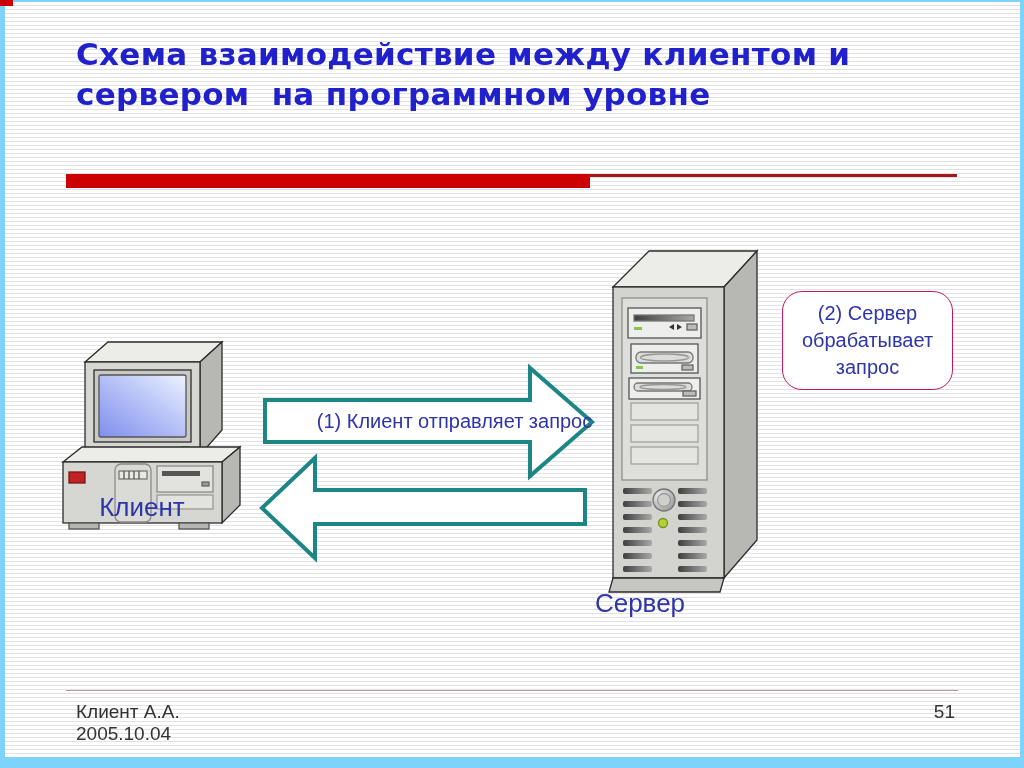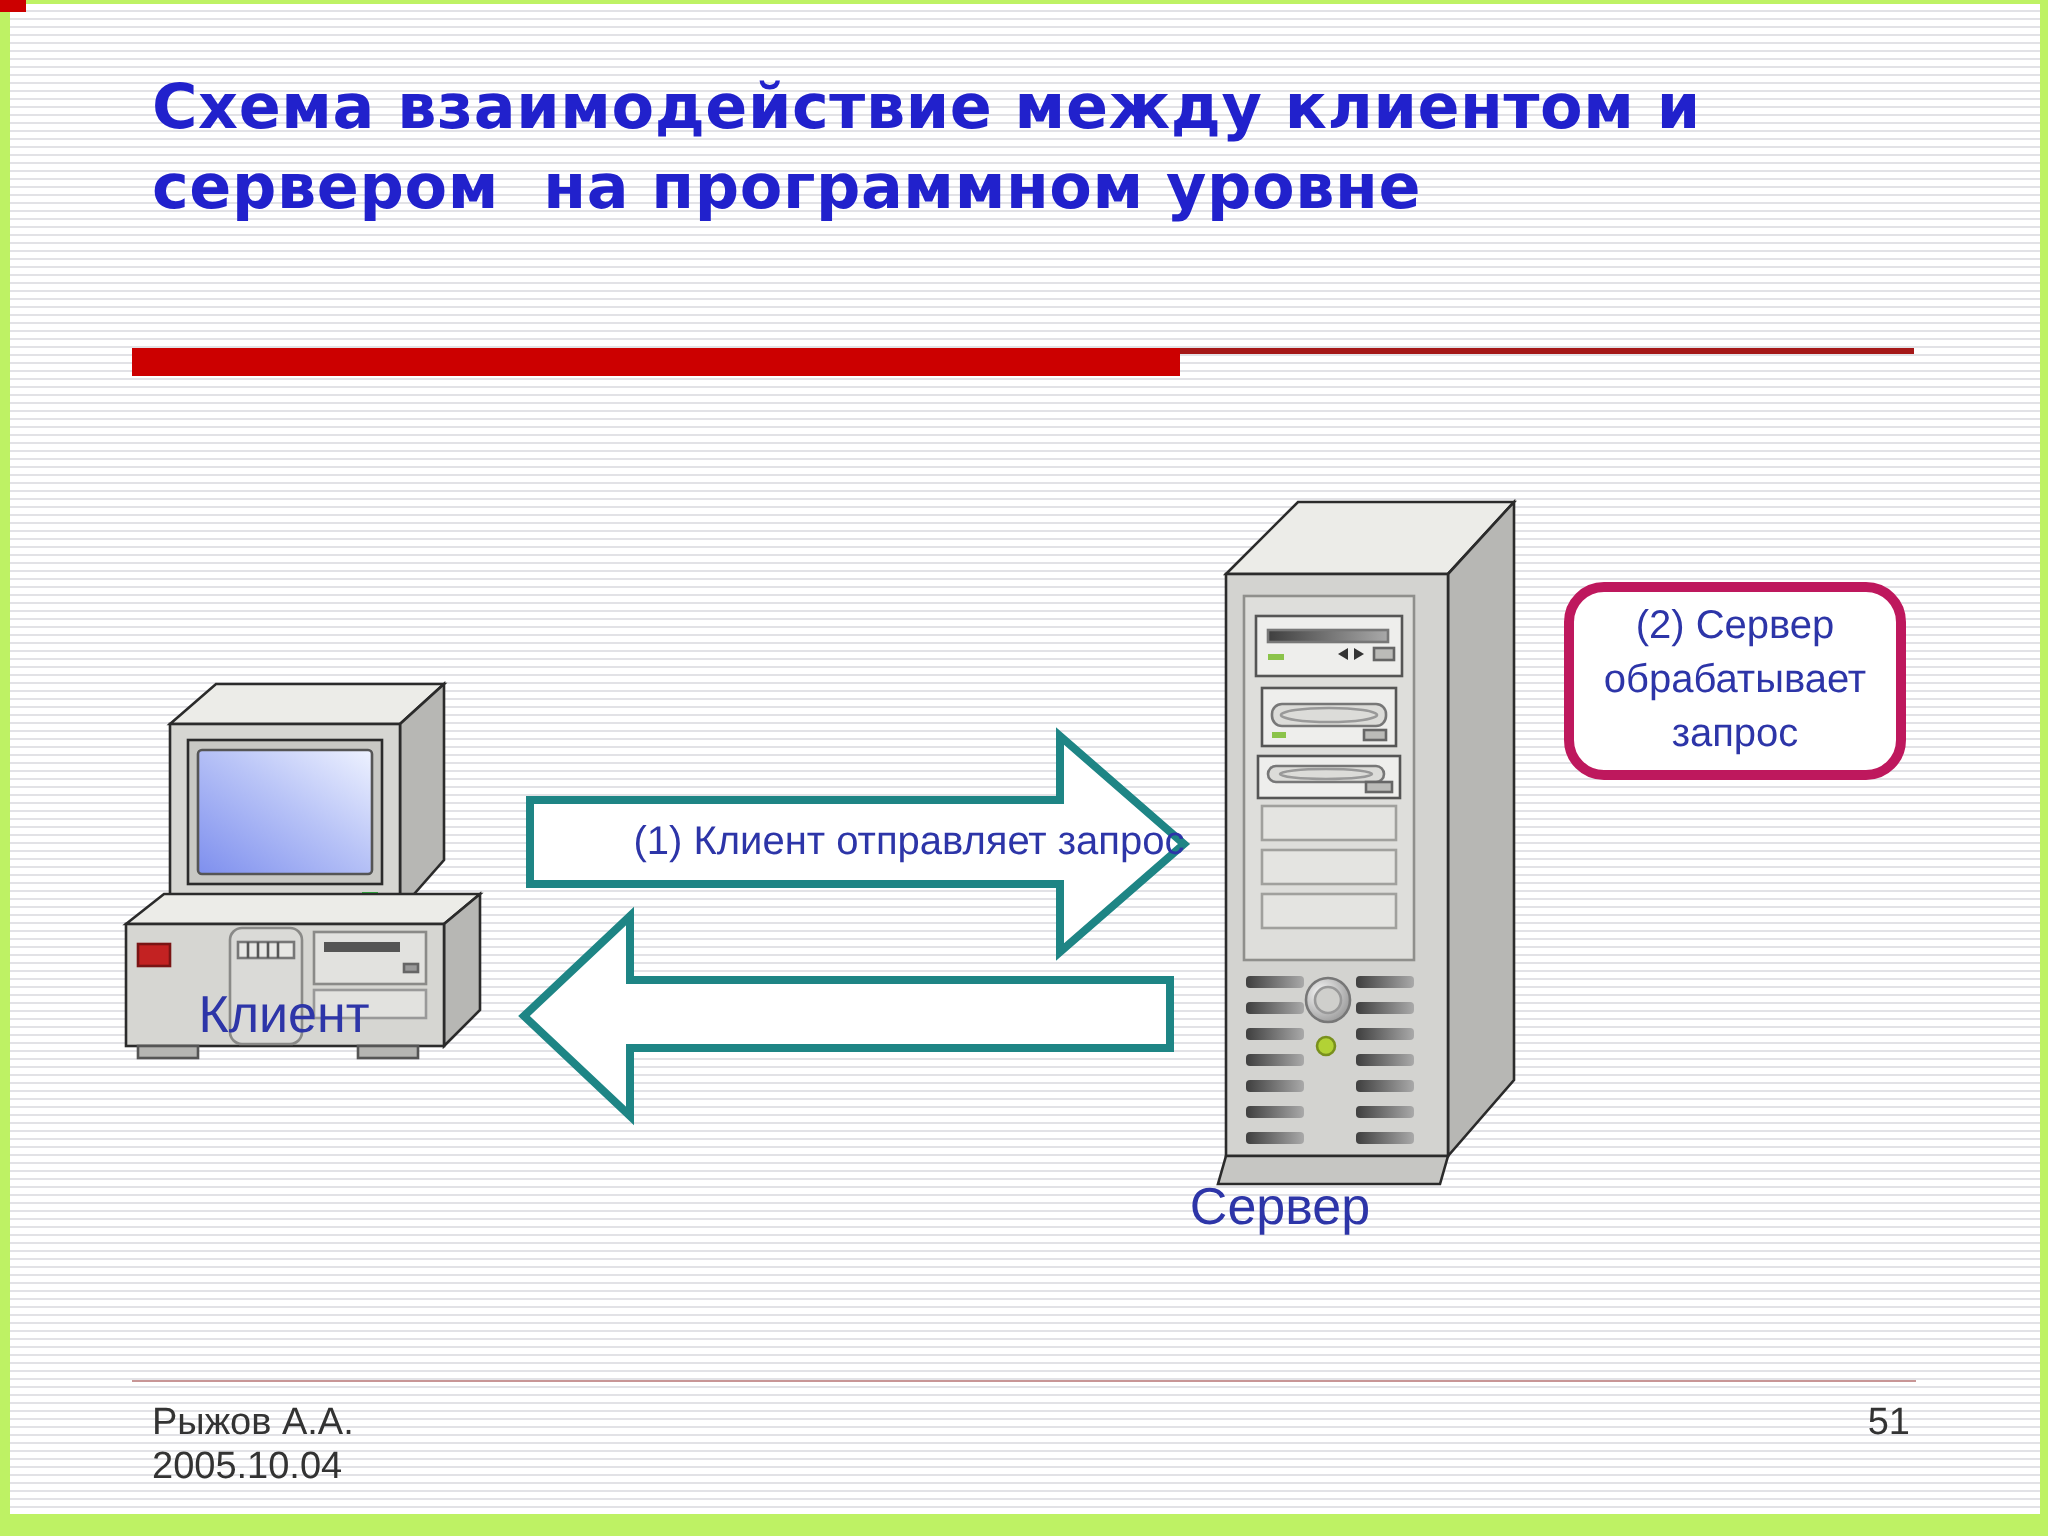--- a/index.html
+++ b/index.html
@@ -1,36 +1,36 @@
 <!DOCTYPE html>
 <html><head>
 <meta charset="utf-8">
 <style>
   html,body{margin:0;padding:0;background:#000;}
-  .stage{position:relative;width:1024px;height:768px;background:#bef264;overflow:hidden;
+  .stage{position:relative;width:1024px;height:768px;background:#7dd3fc;overflow:hidden;
          font-family:"Liberation Sans", sans-serif;}
   .slide-bg{position:absolute;left:5px;top:2px;right:4px;bottom:11px;
             background:repeating-linear-gradient(to bottom,#ffffff 0px,#ffffff 3px,#e2e2e6 3px,#e2e2e6 4px);}
   .corner-red{position:absolute;left:0;top:0;width:13px;height:6px;background:#cc0000;}
   .title{position:absolute;left:76px;top:34px;width:900px;
          font-family:"DejaVu Sans", sans-serif;font-weight:bold;
          font-size:31px;line-height:40px;color:#2121cc;letter-spacing:.3px;}
   .title span{display:block;white-space:pre-wrap;}
   .bar-thick{position:absolute;left:66px;top:174px;width:524px;height:14px;background:#cc0000;}
   .bar-thin{position:absolute;left:590px;top:174px;width:367px;height:3px;background:#a51818;}
   .illus{position:absolute;}
   .diagram-label{position:absolute;font-size:26px;color:#2d35a8;text-align:center;}
   .client-label{left:42px;top:492px;width:200px;}
   .server-label{left:565px;top:588px;width:150px;}
   .arrow-label{position:absolute;display:flex;align-items:center;justify-content:center;
                font-size:20px;color:#2d35a8;white-space:nowrap;margin-left:34px;}
   .request-label{left:263px;top:400px;width:315px;height:42px;}
   .response-label{left:266px;top:490px;width:312px;height:34px;}
   .callout{position:absolute;left:782px;top:291px;width:171px;height:99px;box-sizing:border-box;
-           background:#ffffff;border:5px solid #be185d;border-radius:20px;
+           background:#ffffff;border:1px solid #be185d;border-radius:20px;
            display:flex;align-items:center;justify-content:center;text-align:center;
            font-size:20px;line-height:27px;color:#2d35a8;padding:0 6px;}
   .footer{position:absolute;left:76px;top:701px;font-size:19px;line-height:22px;color:#333333;}
   .footer div{white-space:nowrap;}
   .page-number{position:absolute;left:905px;top:701px;width:50px;text-align:right;
                font-size:19px;color:#333333;}
   .footer-divider{position:absolute;left:66px;top:690px;width:892px;height:1px;background:#c89696;}
 </style>
 </head>
 <body>
@@ -148,17 +148,17 @@
     <polygon points="335,135 65,135 65,103 12,153 65,203 65,169 335,169" fill="#ffffff" stroke="#1e8585" stroke-width="4" stroke-linejoin="miter"></polygon>
   </svg>
   <div class="arrow-label request-label">(1) Клиент отправляет запрос</div>
 
   <div class="callout">
     <span>(2) Сервер обрабатывает запрос</span>
   </div>
 
   <div class="footer-divider"></div>
   <div class="footer">
-    <div>Рыжов А.А.</div>
+    <div>Клиент А.А.</div>
     <div>2005.10.04</div>
   </div>
   <div class="page-number">51</div>
 </div>
 
 </body></html>

